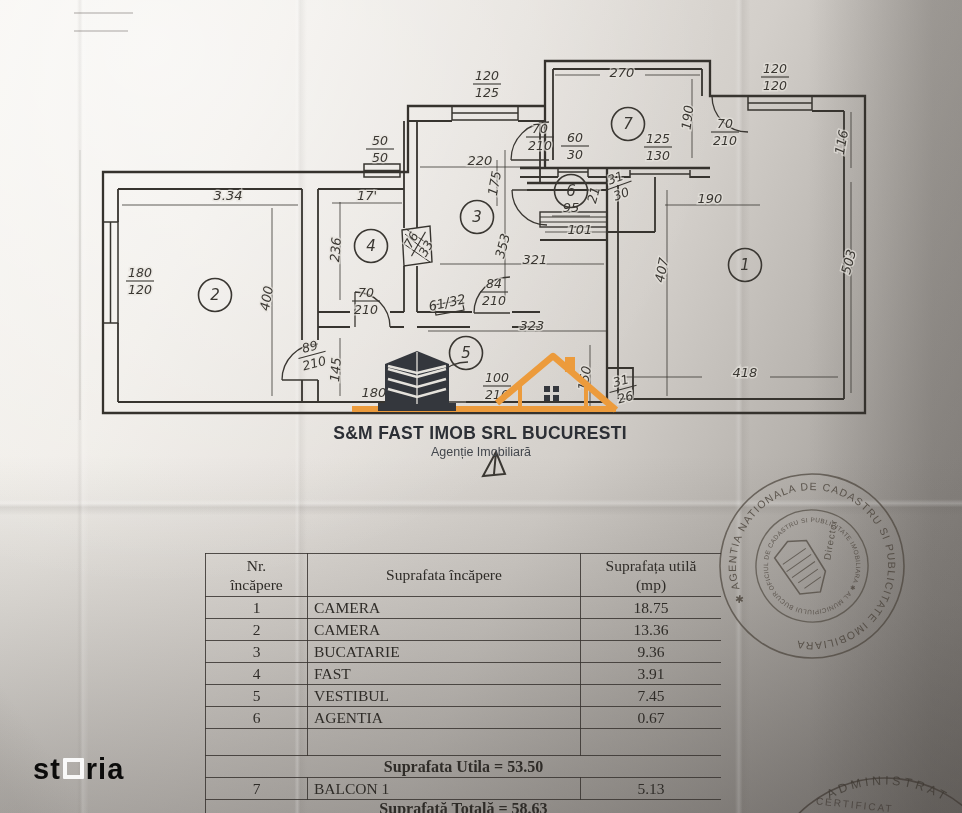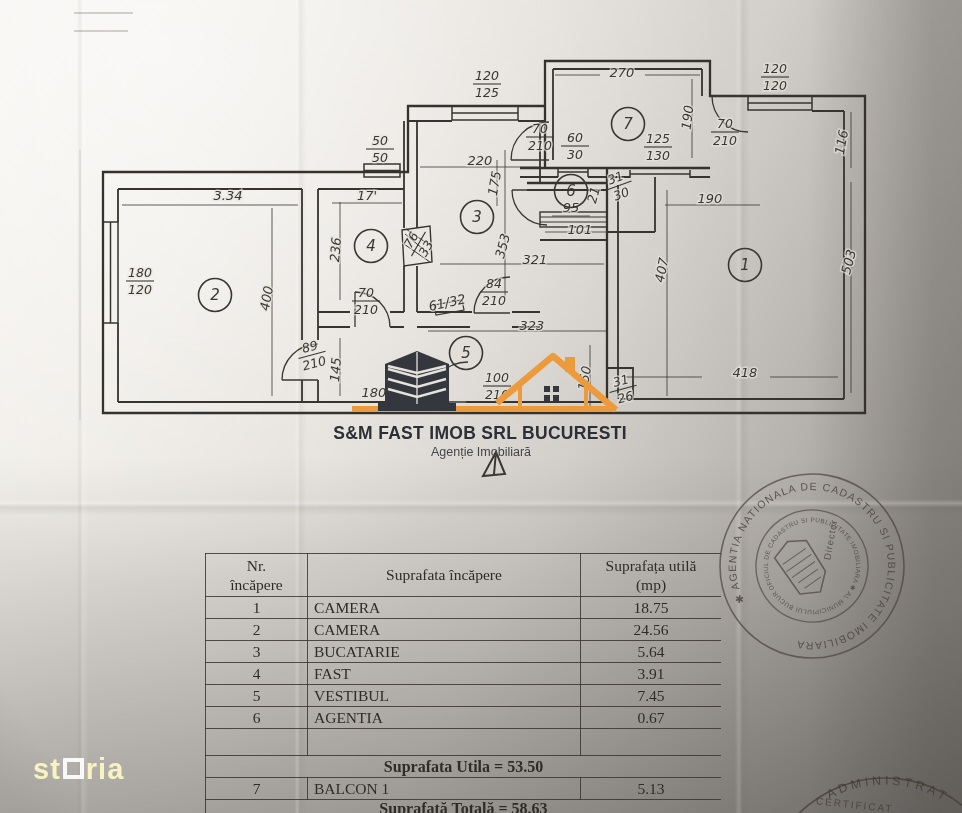--- a/index.html
+++ b/index.html
@@ -36,21 +36,21 @@
   .areatable{position:absolute;left:205px;top:553px;width:516px;height:260px;overflow:hidden;}
   .areatable table{border-collapse:collapse;table-layout:fixed;width:516px;
      font-family:"Liberation Serif",serif;color:#2f2c28;}
   .areatable td{border:1.4px solid rgba(56,52,48,.85);padding:0 6px;font-size:15.5px;
      overflow:hidden;white-space:nowrap;}
   .areatable .c{text-align:center;}
   .areatable .hdr td{font-size:15.5px;text-align:center;line-height:1.25;}
   .areatable .merged{font-weight:bold;text-align:center;font-size:16px;}
   .rh21 td{height:21px;} .rh26 td{height:26px;} .rh42 td{height:42px;} .rh18 td{height:18px;}
 
-  .storia{position:absolute;left:33px;top:753px;color:#fef9c3;opacity:.93;
+  .storia{position:absolute;left:33px;top:753px;color:#000000;opacity:.93;
      font:bold 29px "Liberation Sans",sans-serif;letter-spacing:1px;}
   .storia .sq{display:inline-block;width:13px;height:13px;border:4.5px solid #fff;
      border-radius:1px;margin:0 2px;}
 </style>
 </head>
 <body>
 
 <div class="screen">
   <div class="paper"></div>
   <div class="creases"></div>
@@ -311,26 +311,26 @@
         <td><span>Suprafața utilă</span><br><span>(mp)</span></td>
       </tr>
       <tr class="rh21">
         <td class="c">1</td>
         <td>CAMERA</td>
         <td class="c">18.75</td>
       </tr>
       <tr class="rh21">
         <td class="c">2</td>
         <td>CAMERA</td>
-        <td class="c">24.56</td>
+        <td class="c">13.36</td>
       </tr>
       <tr class="rh21">
         <td class="c">3</td>
         <td>BUCATARIE</td>
-        <td class="c">5.64</td>
+        <td class="c">9.36</td>
       </tr>
       <tr class="rh21">
         <td class="c">4</td>
         <td>FAST</td>
         <td class="c">3.91</td>
       </tr>
       <tr class="rh21">
         <td class="c">5</td>
         <td>VESTIBUL</td>
         <td class="c">7.45</td>

